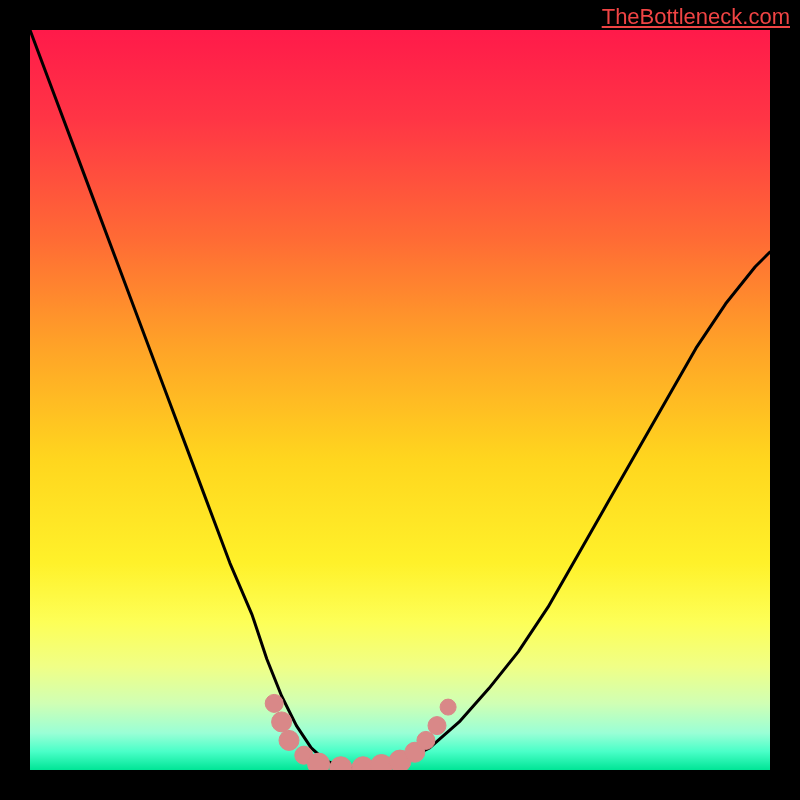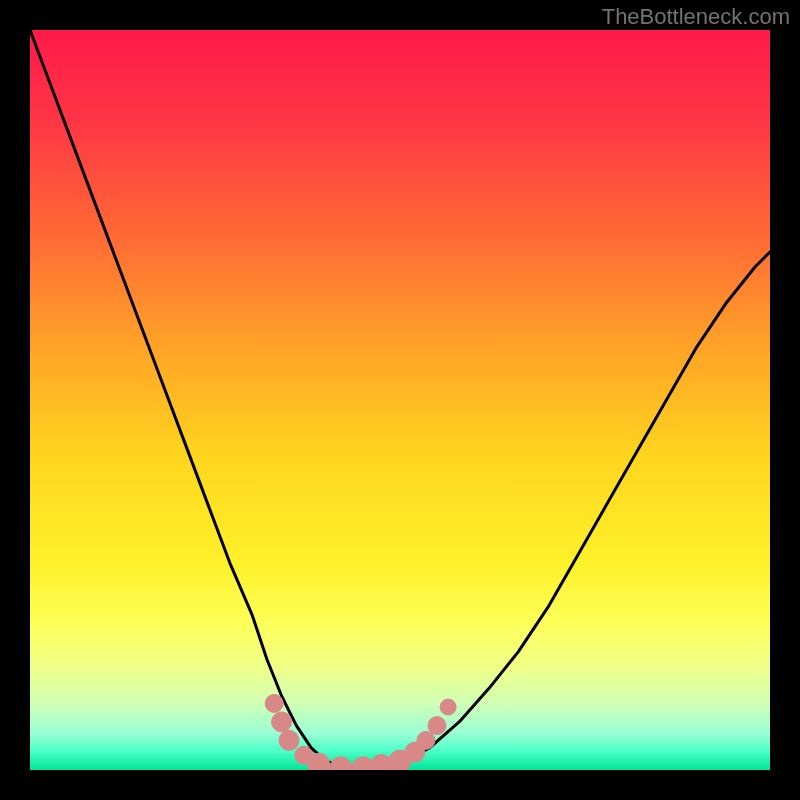--- a/index.html
+++ b/index.html
@@ -24,24 +24,25 @@
     top: 30px;
     left: 30px;
     width: 740px;
     height: 740px;
     overflow: hidden;
   }
   .watermark {
     position: absolute;
     top: 4px;
     right: 10px;
-    color: #737373;
+    color: #ef4444;
     font-size: 22px;
     font-weight: 500;
     z-index: 20;
+    text-decoration: underline;
   }
   svg {
     display: block;
   }
 </style>
 </head>
 <body>
 
 <div class="frame">
 

